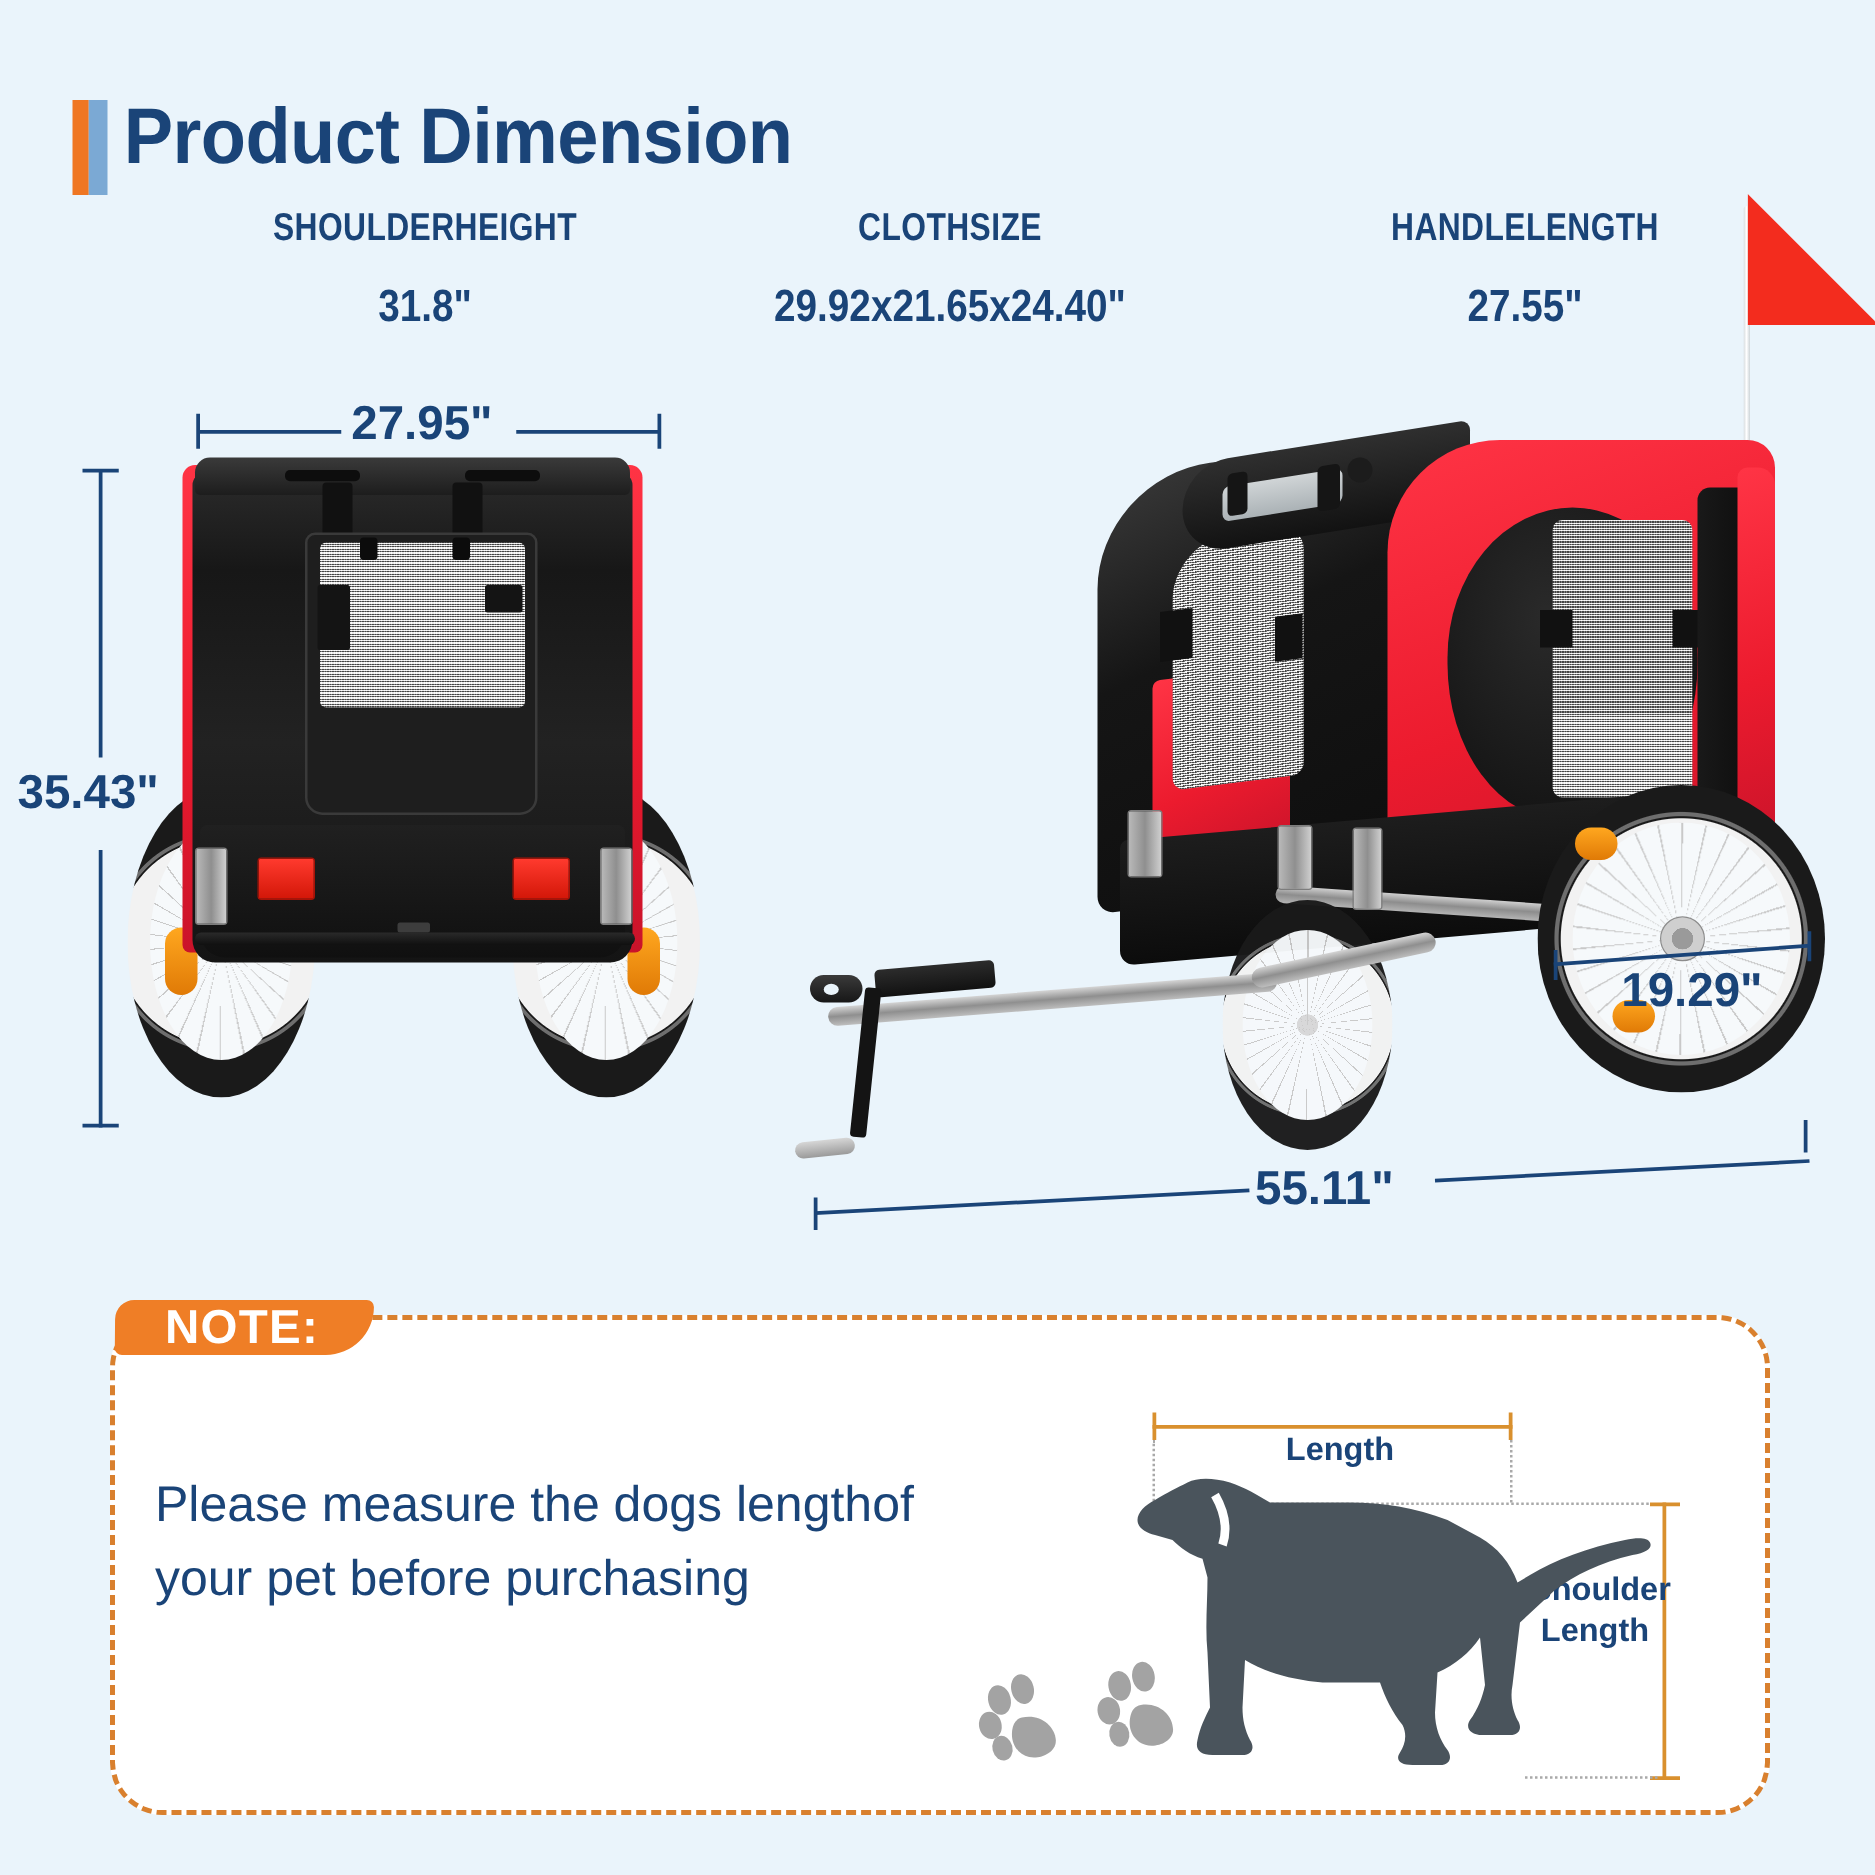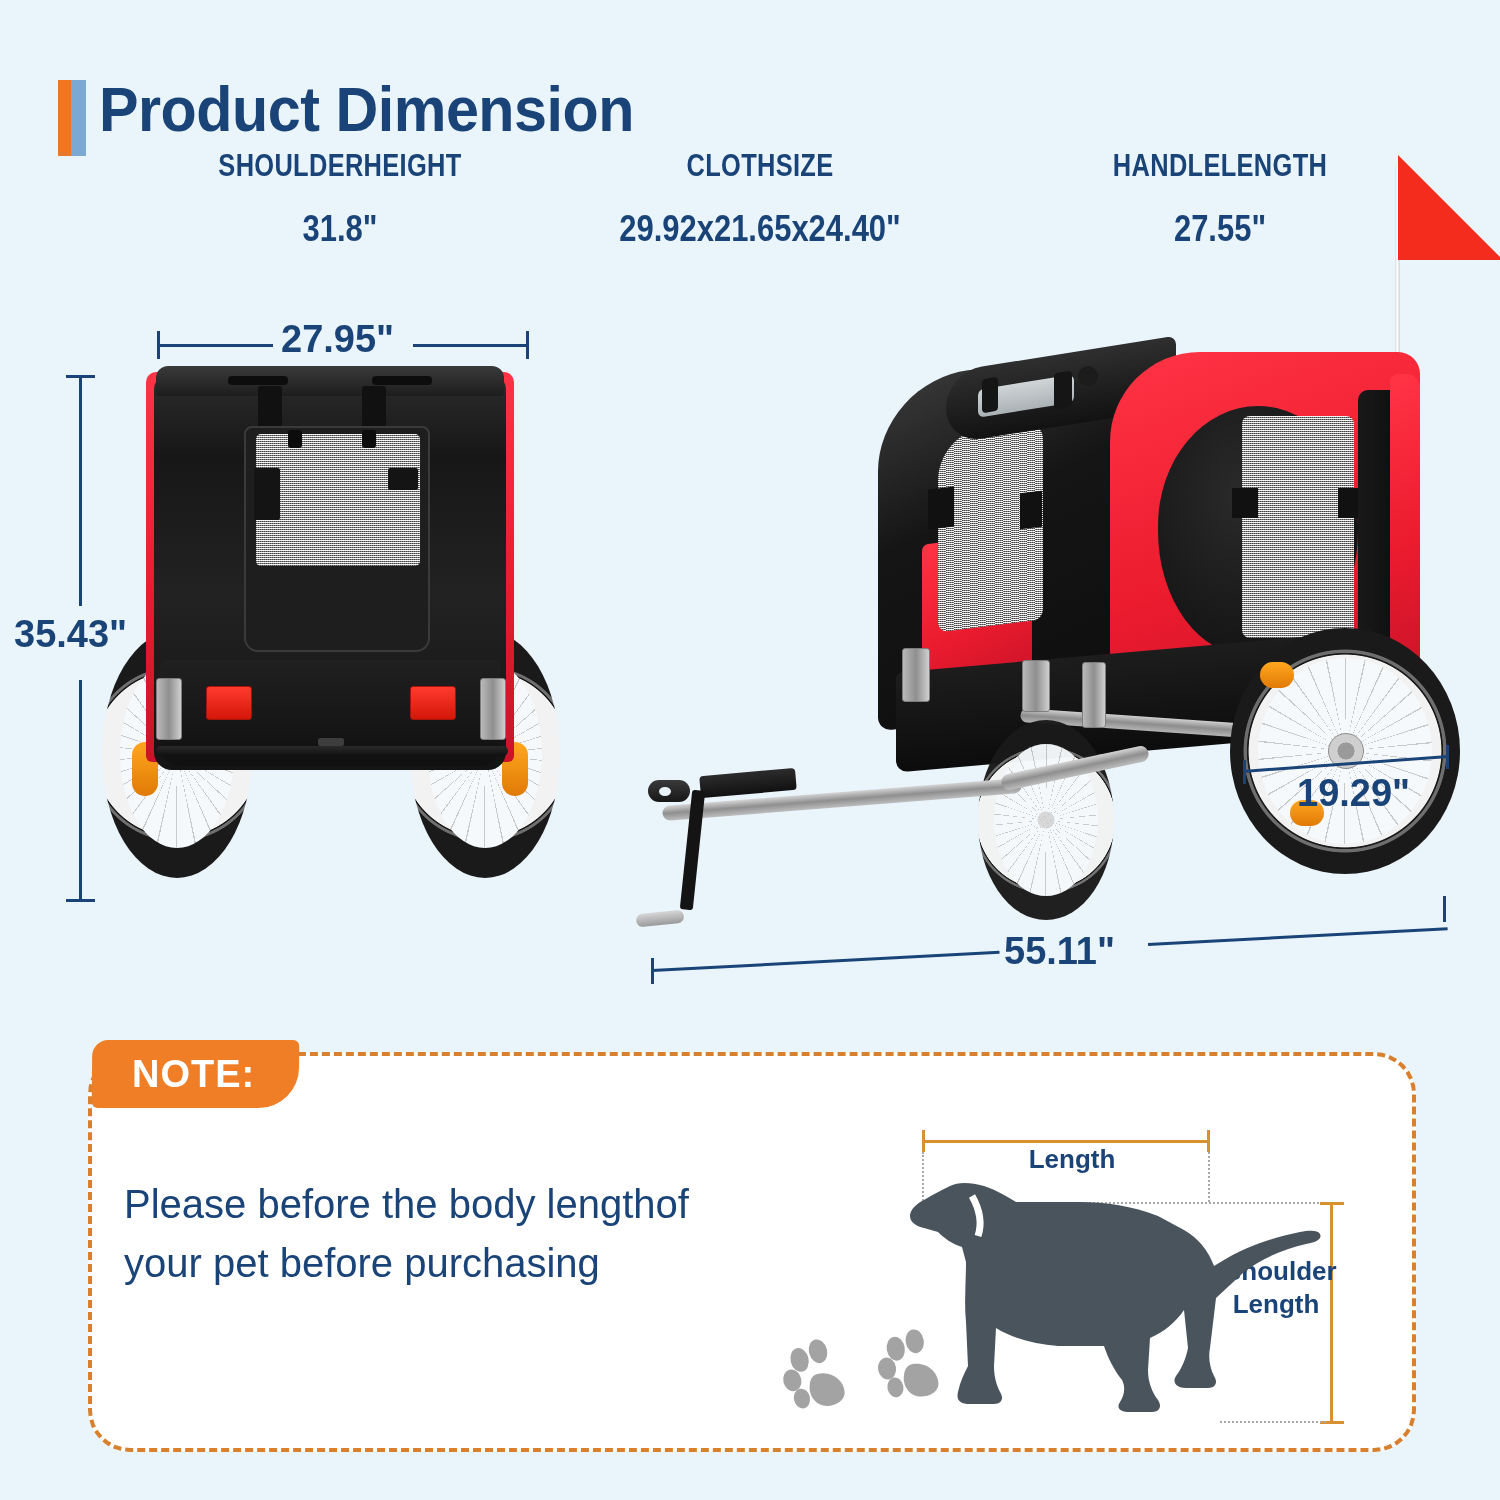--- a/index.html
+++ b/index.html
@@ -23,20 +23,21 @@
     font-size: 63px; font-weight: bold; color: #1a4478;
     letter-spacing: -0.5px; line-height: 0.95;
     font-family: "Liberation Sans Narrow", "Liberation Sans", sans-serif;
     transform: scaleX(0.94); transform-origin: left top;
   }
 
   
   .spec {
     position: absolute; text-align: center; color: #1a4478;
     font-family: "Liberation Sans Narrow", "Liberation Sans", sans-serif;
+    margin-top: 16px;
   }
   .spec .spec-label {
     font-size: 31px; font-weight: bold; letter-spacing: 0.4px;
     transform: scaleX(0.82); transform-origin: center;
   }
   .spec .spec-value {
     font-size: 36px; font-weight: bold; margin-top: 24px;
     transform: scaleX(0.86); transform-origin: center;
   }
   #spec-0 { left: 60px;  top: 148px; width: 560px; }
@@ -117,24 +118,24 @@
 
   
   #note-box {
     position: absolute; left: 88px; top: 1052px; width: 1328px; height: 400px;
     background: #ffffff;
     border: 4px dashed #d9802e;
     border-radius: 42px;
   }
   #note-badge {
     position: absolute; left: 92px; top: 1040px;
-    height: 68px; padding: 0 44px 0 40px;
+    height: 44px; padding: 0 44px 0 40px;
     background: #ef7e26;
     border-radius: 16px 6px 40px 6px;
-    display: flex; align-items: center;
+    display: flex; align-items: flex-end;
     transform: skewX(-0.5deg);
   }
   #note-badge span {
     color: #ffffff; font-size: 38px; font-weight: bold; letter-spacing: 1px;
     font-family: "Liberation Sans Narrow", "Liberation Sans", sans-serif;
     transform: skewX(0.5deg);
   }
   #note-text {
     position: absolute; left: 124px; top: 1175px; width: 760px;
     color: #1a4478; font-size: 40px; line-height: 1.48; font-weight: 500;
@@ -316,21 +317,21 @@
 <div class="dimline" style="left:1148px; top:943px; width:300px; height:3px; transform:rotate(-3deg); transform-origin:left center;"></div>
 <div class="dimtick" style="left:651px; top:958px; width:3px; height:26px;"></div>
 <div class="dimtick" style="left:1443px; top:896px; width:3px; height:26px;"></div>
 <div class="dimtext" style="left:1004px; top:930px; font-size:38px;">55.11"</div>
 
 <div id="note-box"></div>
 <div id="note-badge">
   <span>NOTE:</span>
 </div>
 <div id="note-text">
-  <div>Please before the body lengthof</div>
+  <div>Please measure the dogs lengthof</div>
   <div>your pet before purchasing</div>
 </div>
 
 <div id="dog-diagram">
 
   <div class="dogline" style="left:32px; top:50px; width:288px; height:3px;"></div>
   <div class="dogline" style="left:32px; top:40px; width:3px; height:22px;"></div>
   <div class="dogline" style="left:317px; top:40px; width:3px; height:22px;"></div>
   <div class="doglabel" style="left:122px; top:10px; width:120px;margin-top:43px;">Length</div>
 

